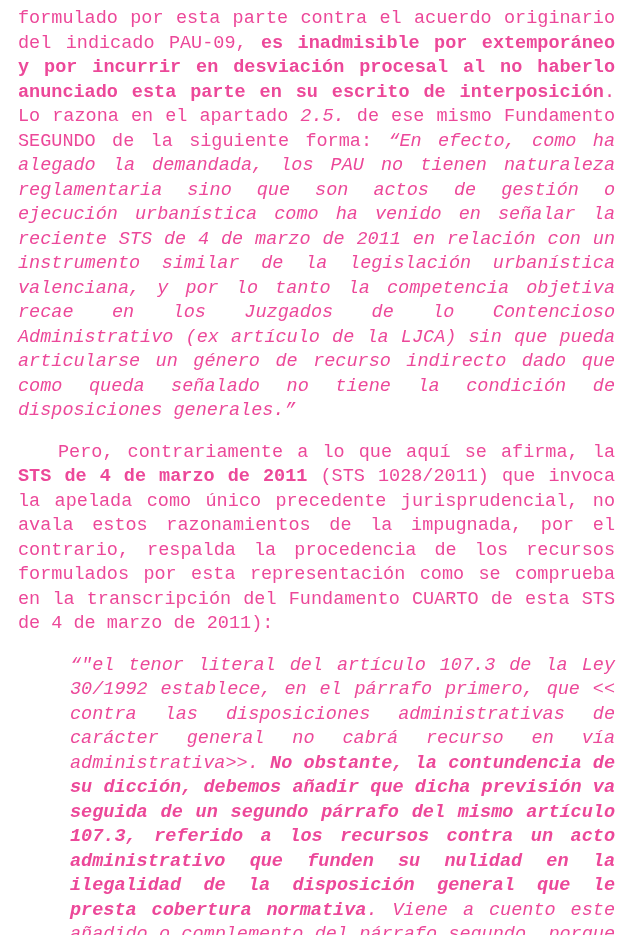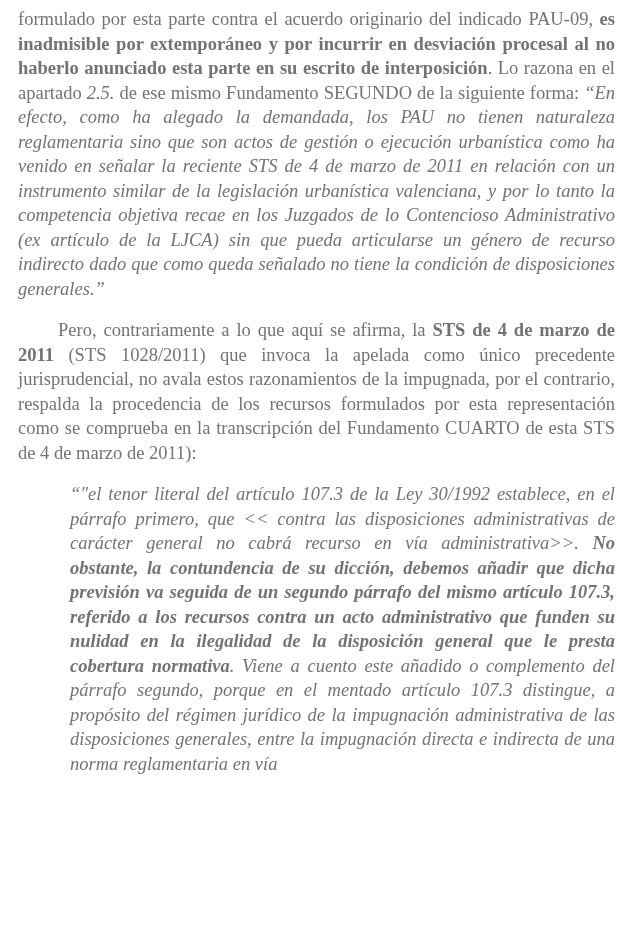--- a/index.html
+++ b/index.html
@@ -11,22 +11,22 @@
     width: 631px;
     height: 935px;
     overflow: hidden;
   }
   .page {
     box-sizing: border-box;
     width: 631px;
     height: 935px;
     padding: 7px 16px 0 18px;
     background: #ffffff;
-    color: #737373;
-    font-family: Liberation Serif, serif;
+    color: #ec4899;
+    font-family: Liberation Mono, monospace;
     font-size: 18.5px;
     line-height: 24.5px;
     text-align: justify;
   }
   .para {
     margin: 0 0 17px 0;
   }
   .para.indent {
     text-indent: 40px;
     margin-top: 12px;

